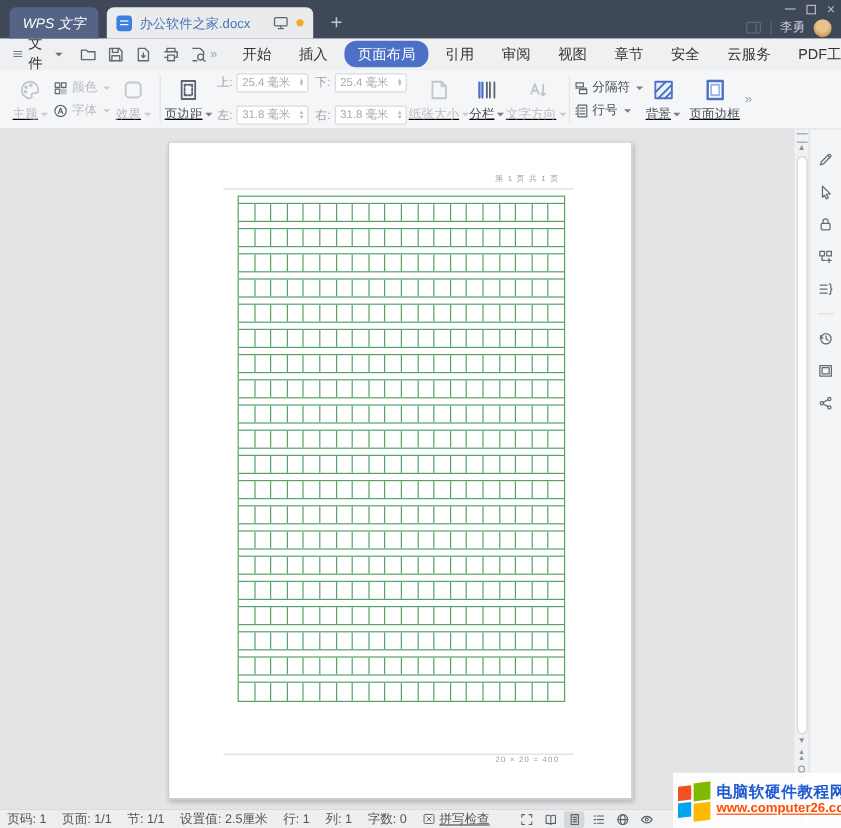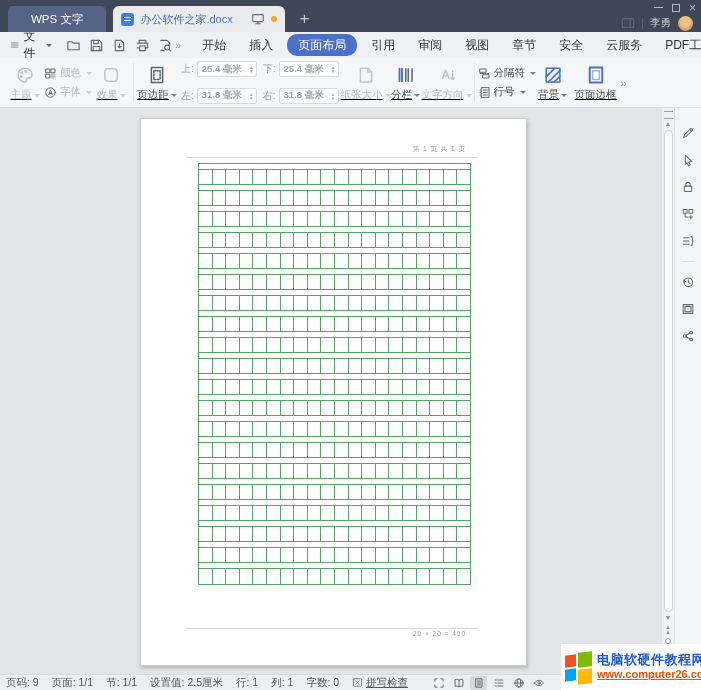--- a/index.html
+++ b/index.html
@@ -7,22 +7,22 @@
     --grid-green:#55a466;
     --wm-name:#1f5ad2;
     --wm-url:#ff4d00;
   }
   *{margin:0;padding:0;box-sizing:border-box;font-family:"Liberation Sans","DejaVu Sans",sans-serif;}
   body{width:701px;height:690px;overflow:hidden;background:#e3e4e6;}
   .app{width:701px;height:690px;display:flex;flex-direction:column;position:relative;}
 
   
   .titlebar{height:32px;background:#3f4859;display:flex;align-items:flex-end;position:relative;flex:none;}
-  .wps-btn{margin-left:8px;height:26px;padding:0 23px;background:#556384;color:#fff;font-size:11.5px;
-    display:flex;align-items:center;border-radius:5px 5px 0 0;}
+  .wps-btn{margin-left:8px;height:26px;padding:0 11px;background:#556384;color:#fff;font-size:11.5px;
+    display:flex;align-items:center;border-radius:5px 5px 0 0;font-style:italic;}
   .doc-tab{margin-left:7px;height:26px;width:172px;background:#e9ebec;border-radius:6px 6px 0 0;
     display:flex;align-items:center;padding:0 8px;gap:6px;}
   .doc-ico{width:13px;height:13px;border-radius:3px;background:#3b7fe0;position:relative;flex:none;}
   .doc-ico:before{content:"";position:absolute;left:3px;top:4px;width:7px;height:1.6px;background:#fff;box-shadow:0 3px 0 #fff;}
   .doc-title{font-size:11px;color:#4a74b4;flex:1;white-space:nowrap;overflow:hidden;}
   .tab-pin{width:13px;height:11px;color:#9aa1a9;flex:none;}
   .tab-dot{width:6px;height:6px;border-radius:50%;background:#f5a623;flex:none;}
   .new-tab{margin-left:14px;color:#c2c7cf;font-size:17px;line-height:26px;height:26px;}
   .win-ctrls{position:absolute;top:0;right:5px;display:flex;gap:9px;height:15px;align-items:center;}
   .winmin{width:9px;height:1.5px;background:#b4bac4;}
@@ -59,21 +59,21 @@
   .disabled .bico,.disabled .sico{color:#c3c6c9;}
   .rcol{display:flex;flex-direction:column;justify-content:center;gap:5px;}
   .rsm{display:flex;align-items:center;gap:3px;font-size:10.5px;color:#474c52;white-space:nowrap;}
   .rsm .sico{width:13px;height:13px;color:#5b6570;flex:none;}
   .rsm.disabled{color:#b9bcc0;}
   .spin-grid{display:grid;grid-auto-flow:column;grid-template-rows:repeat(2,1fr);column-gap:6px;row-gap:4px;
     align-content:center;margin:0 4px;}
   .spin{display:flex;align-items:center;gap:3px;font-size:10px;color:#9a9ea3;}
   .spin-box{width:60px;height:16px;background:#fff;border:1px solid #d8dadc;border-radius:2px;
     display:flex;align-items:center;padding:0 2px 0 4px;color:#a7abaf;font-size:9.5px;}
-  .spin-val{flex:1;white-space:nowrap;font-weight:bold;}
+  .spin-val{flex:1;white-space:nowrap;}
   .spin-ar{display:flex;flex-direction:column;font-size:5px;line-height:4px;color:#b4b7ba;}
   .rmore{align-self:center;color:#9aa0a6;font-size:11px;margin-left:1px;}
 
   
   .workspace{flex:1;display:flex;position:relative;background:#e3e4e6;min-height:0;}
   .doc-area{flex:1;position:relative;overflow:hidden;}
   .page{position:absolute;left:140px;top:10px;width:387px;height:548px;background:#fff;
     border:1px solid #cbcdcf;box-shadow:1px 2px 4px rgba(0,0,0,.22);}
   .hdr-text{position:absolute;top:26px;right:60px;font-size:6.5px;color:#9ba0a4;letter-spacing:1px;}
   .hdr-line{position:absolute;left:45px;top:38px;width:292px;height:1px;background:#d9d9d9;}
@@ -990,21 +990,21 @@
             <circle cx="4.4" cy="8" r="1.5"></circle>
             <circle cx="11.6" cy="12" r="1.5"></circle>
             <path d="M5.8 7.2l4.4-2.5M5.8 8.8l4.4 2.5"></path>
           </svg>
         </span>
       </div>
   </div>
 
   <div class="statusbar">
     <span id="status-fields" style="display:flex">
-        <span class="sfield">页码: 9</span>
+        <span class="sfield">页码: 1</span>
         <span class="sfield">页面: 1/1</span>
         <span class="sfield">节: 1/1</span>
         <span class="sfield">设置值: 2.5厘米</span>
         <span class="sfield">行: 1</span>
         <span class="sfield">列: 1</span>
         <span class="sfield">字数: 0</span>
       </span>
     <span class="spell">
       <span class="sico">
           <svg viewBox="0 0 16 16" fill="none" stroke="currentColor" stroke-width="1.2" stroke-linecap="round" stroke-linejoin="round">

